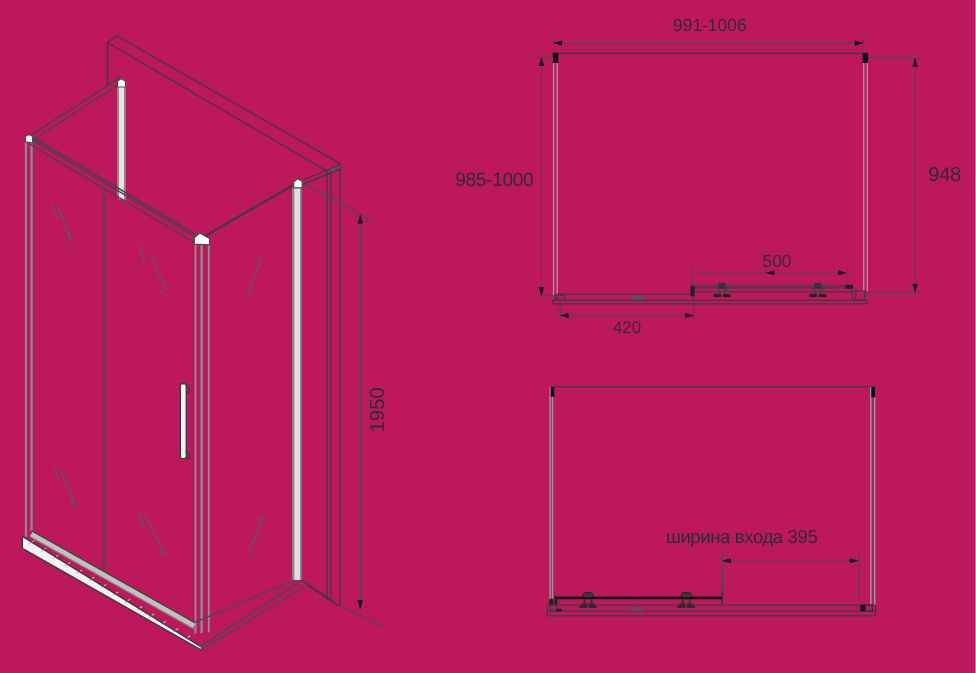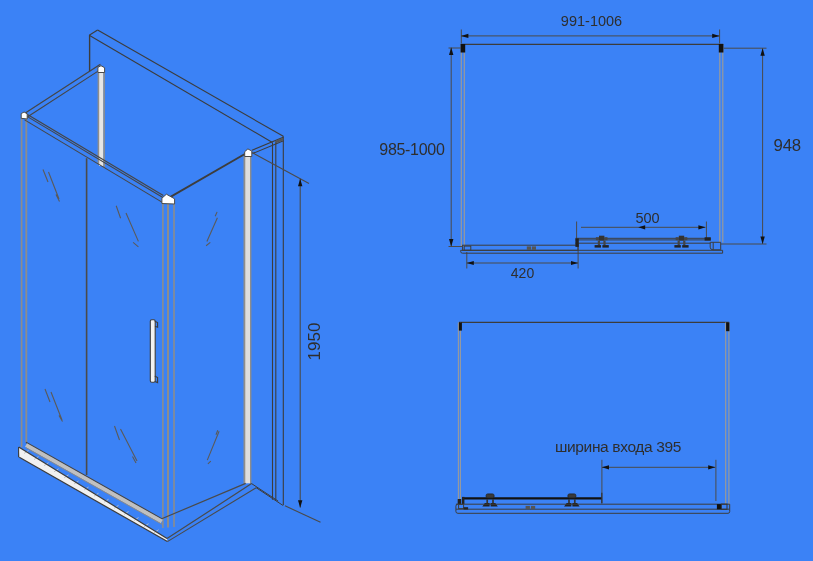--- a/index.html
+++ b/index.html
@@ -1,16 +1,16 @@
 <!DOCTYPE html>
 <html><head>
 <meta charset="utf-8">
 <style>
   html,body{margin:0;padding:0;background:#ffffff;}
-  #page{position:relative;width:813px;height:561px;background:#3b82f6;overflow:hidden;}
+  #page{position:relative;width:813px;height:561px;background:#be185d;overflow:hidden;}
   svg{position:absolute;left:0;top:0;}
   text{font-family:"Liberation Sans",sans-serif;fill:#2e2e2e;}
 </style>
 </head>
 <body>
 <div id="page">
 <svg width="813" height="561" viewBox="0 0 813 561">
 
 <g stroke-linecap="butt" fill="none">
 

